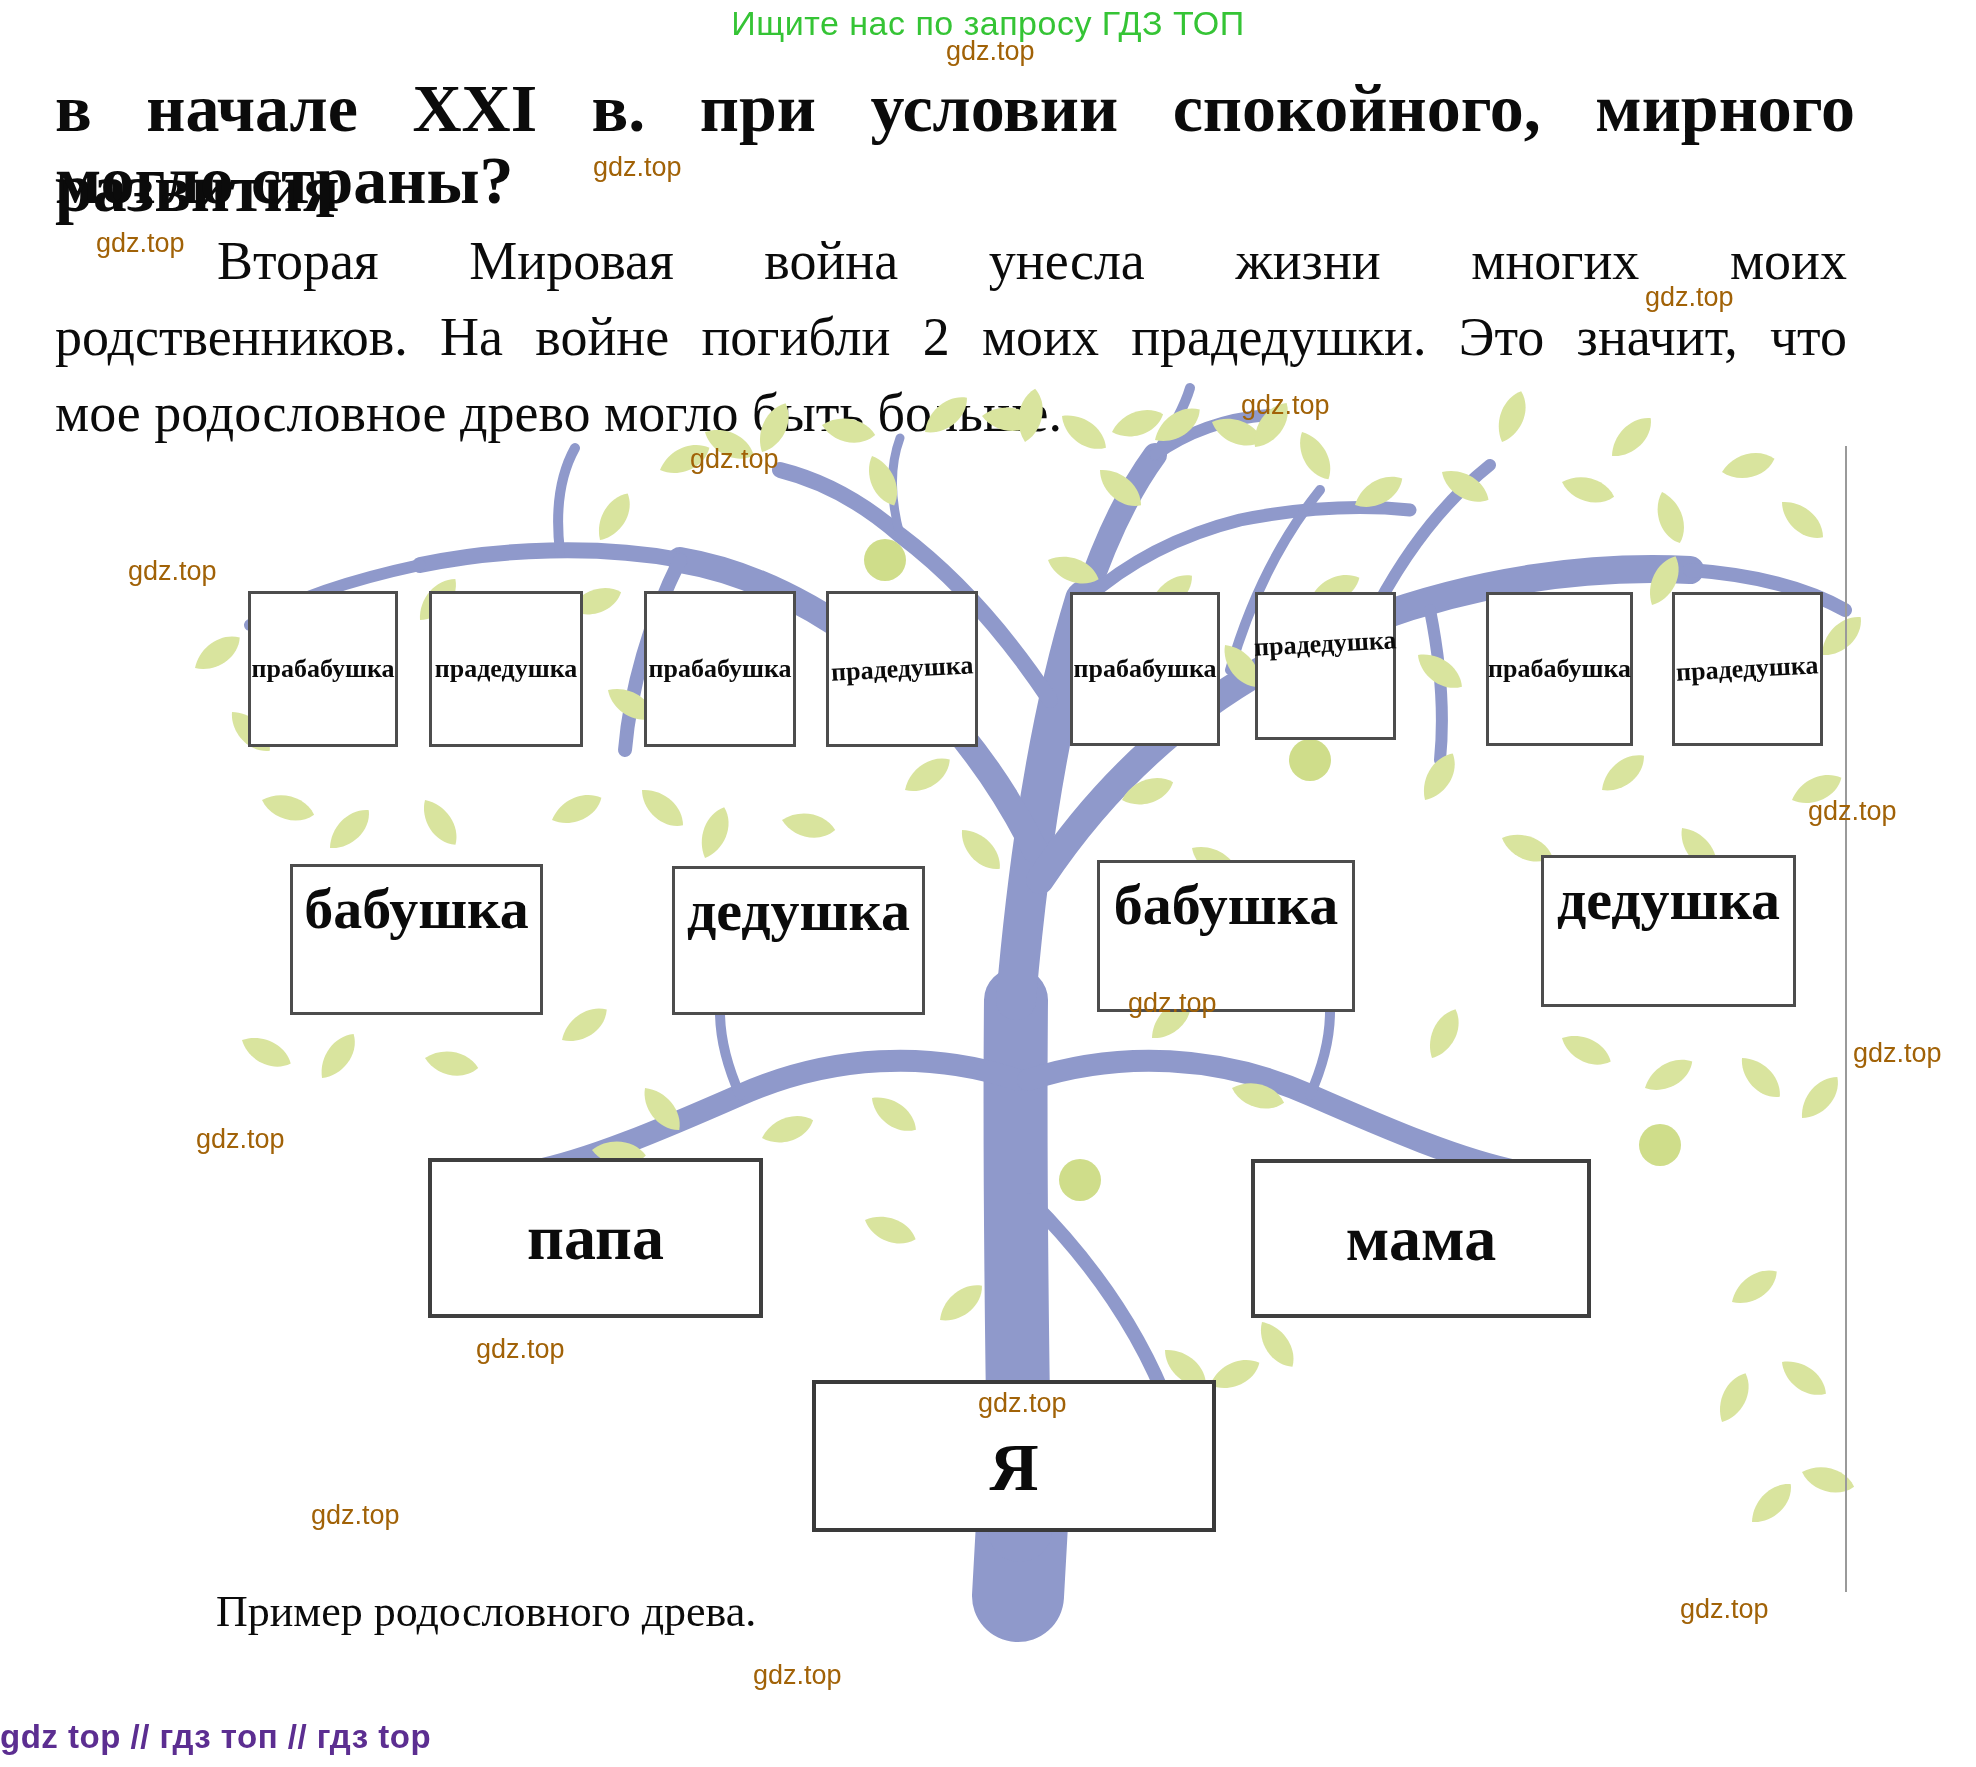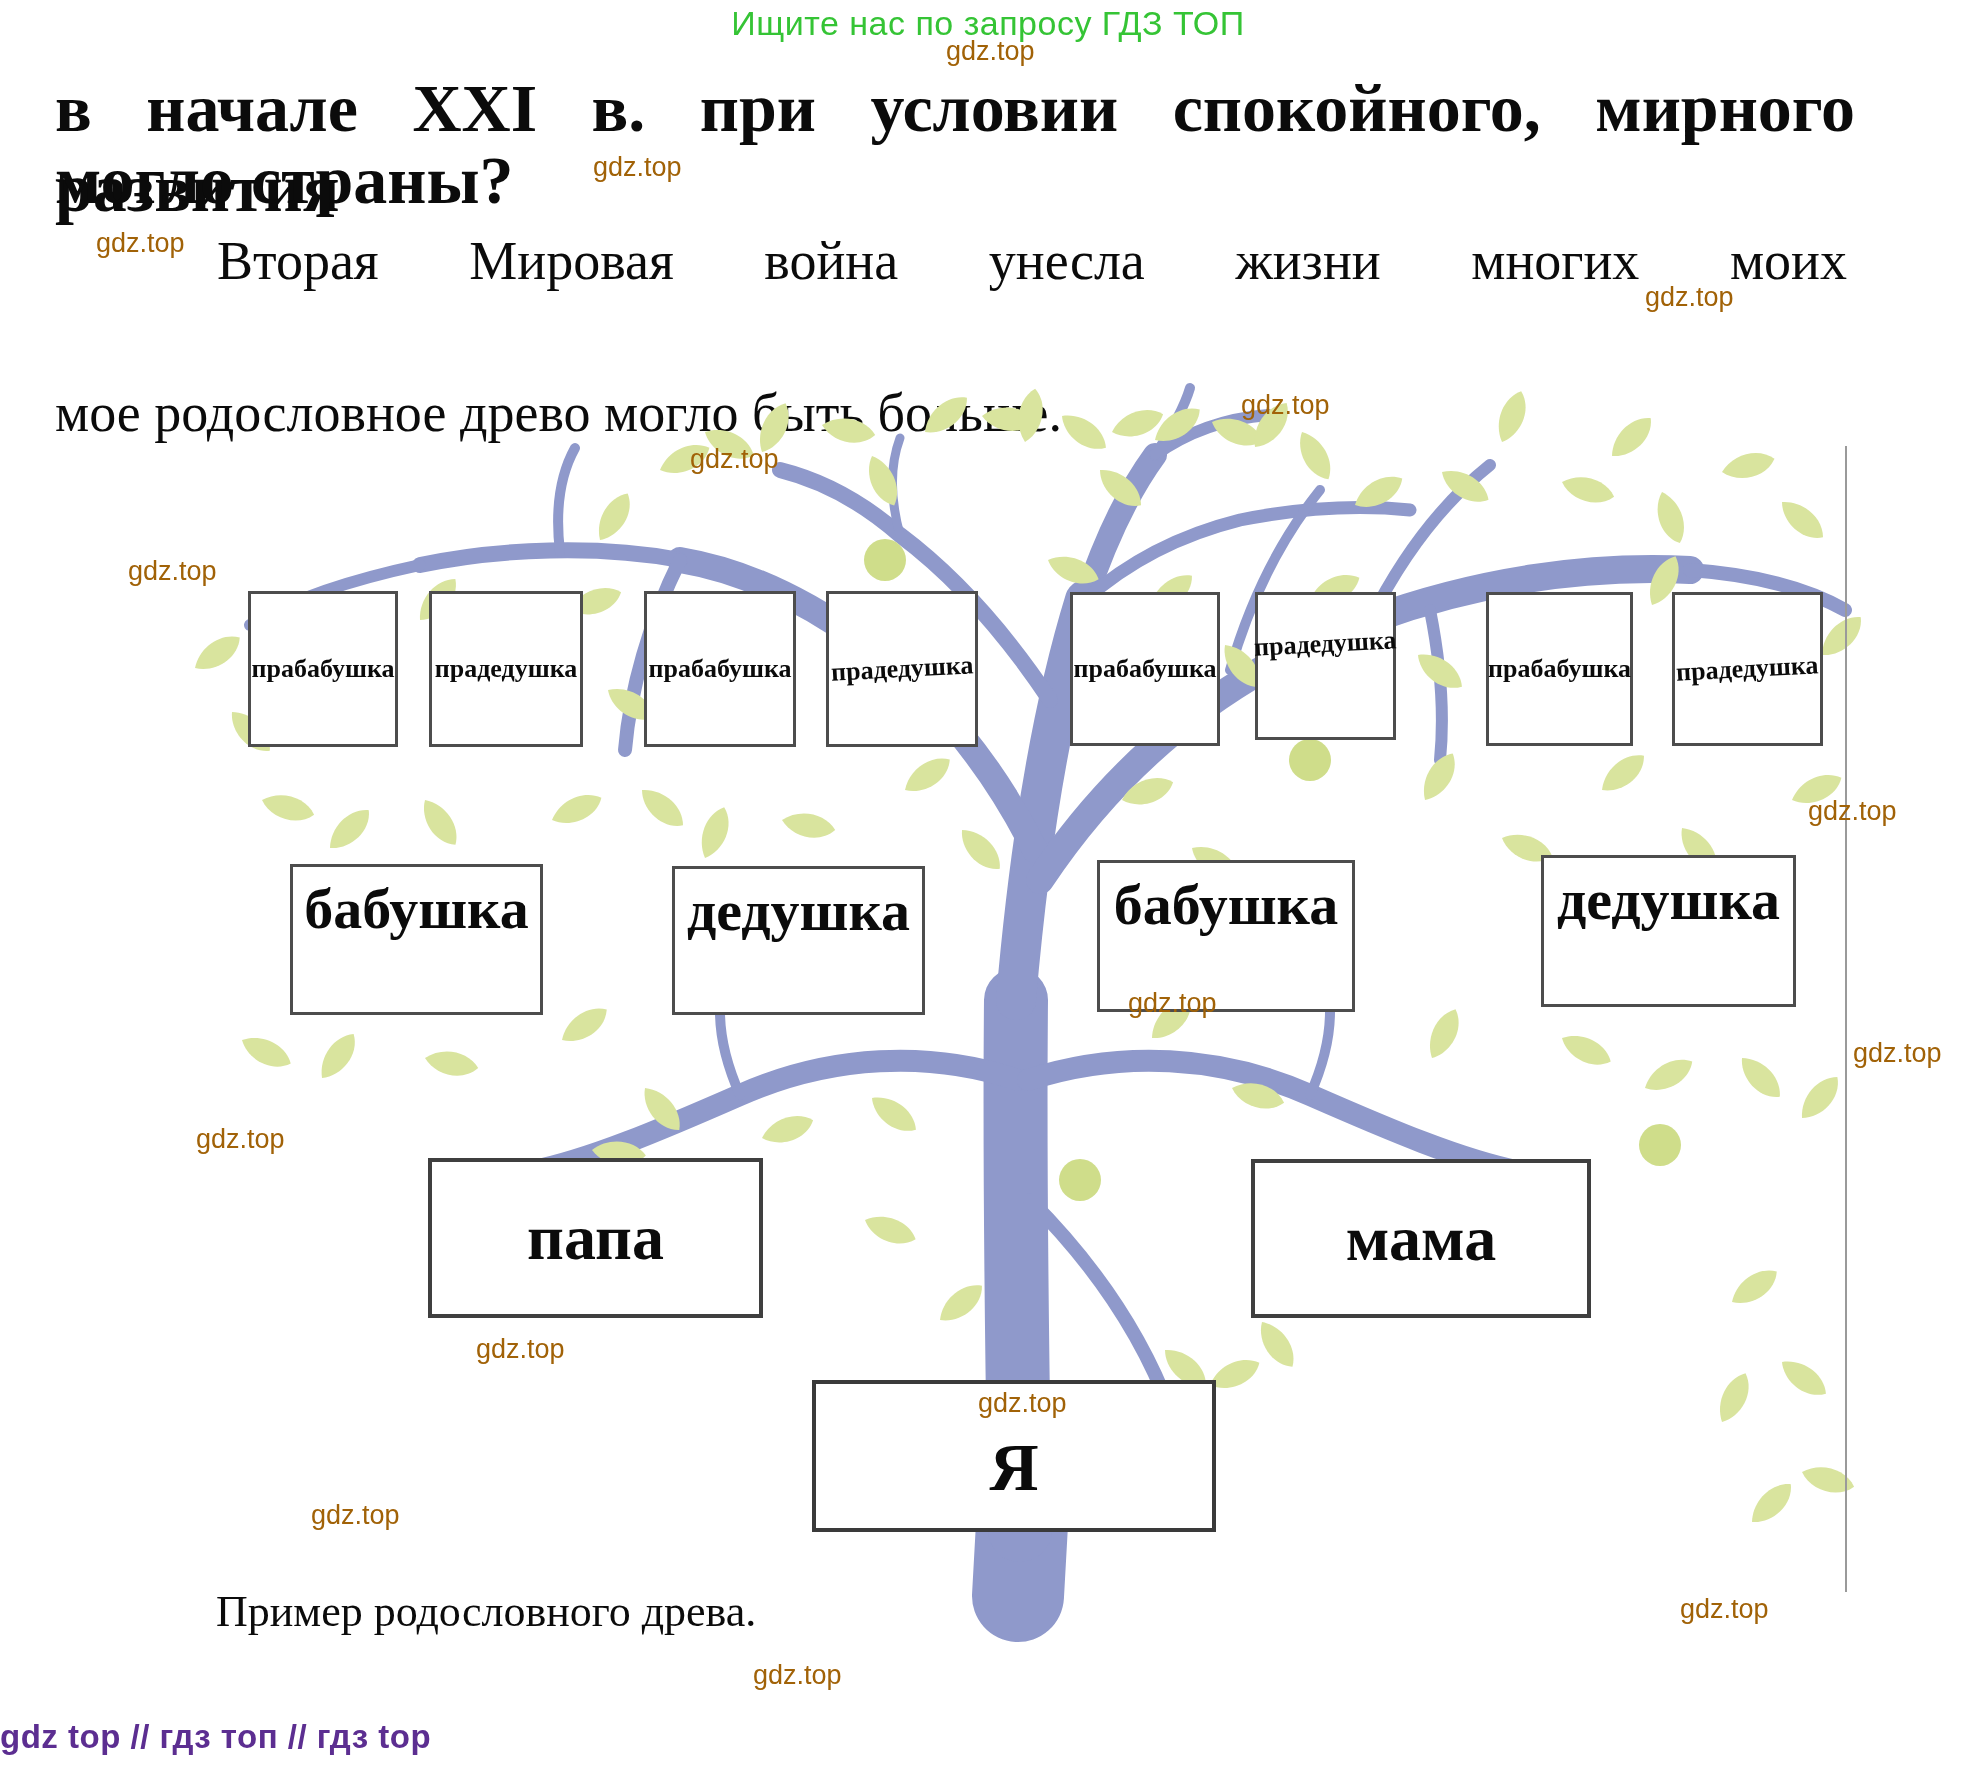--- a/index.html
+++ b/index.html
@@ -164,20 +164,21 @@
       </g>
   </svg>
 
   <div class="vline"></div>
 
   <div class="notice">Ищите нас по запросу ГДЗ ТОП</div>
 
   <div class="tline bold just" style="left:55px;top:68px;width:1800px;">в начале XXI в. при условии спокойного, мирного развития</div>
   <div class="tline bold" style="left:55px;top:140px;">могло страны?</div>
   <div class="tline just" style="left:217px;top:230px;width:1630px;">Вторая Мировая война унесла жизни многих моих</div>
+  <div class="tline just" style="left:55px;top:306px;width:1792px;">родственников. На войне погибли 2 моих прадедушки. Это значит, что</div>
   <div class="tline" style="left:55px;top:382px;">мое родословное древо могло быть больше.</div>
 
   <div class="fbox g1" style="left:248px;top:591px;width:144px;height:150px;">
       <span>прабабушка</span>
     </div>
   <div class="fbox g1" style="left:429px;top:591px;width:148px;height:150px;">
       <span>прадедушка</span>
     </div>
   <div class="fbox g1" style="left:644px;top:591px;width:146px;height:150px;">
       <span>прабабушка</span>

